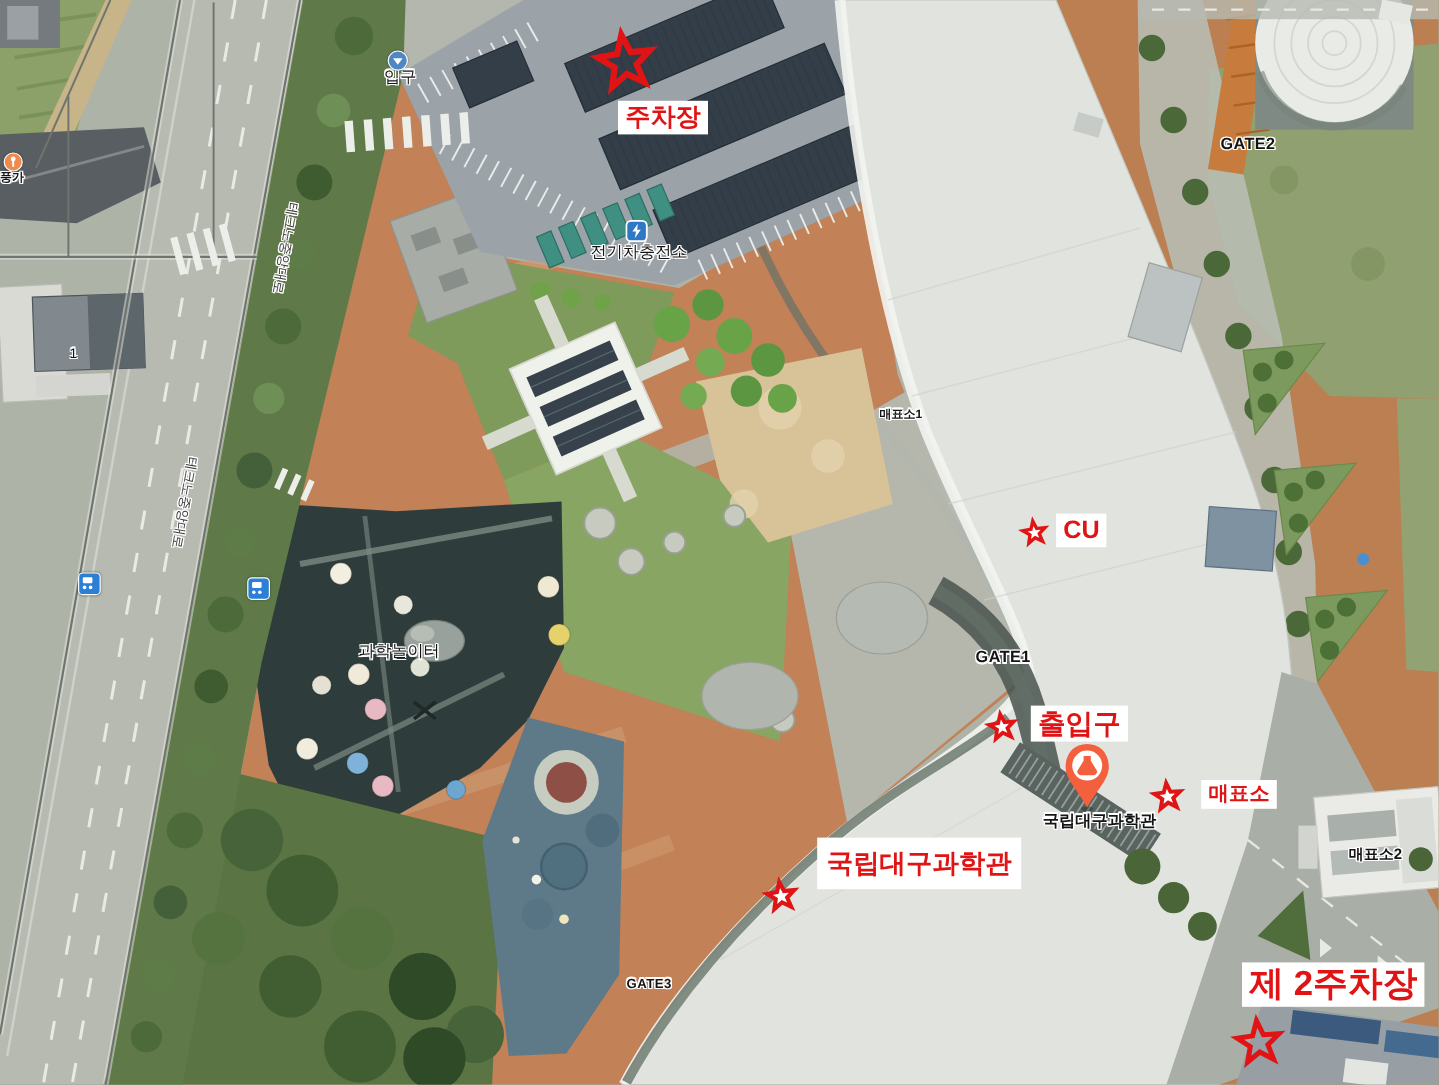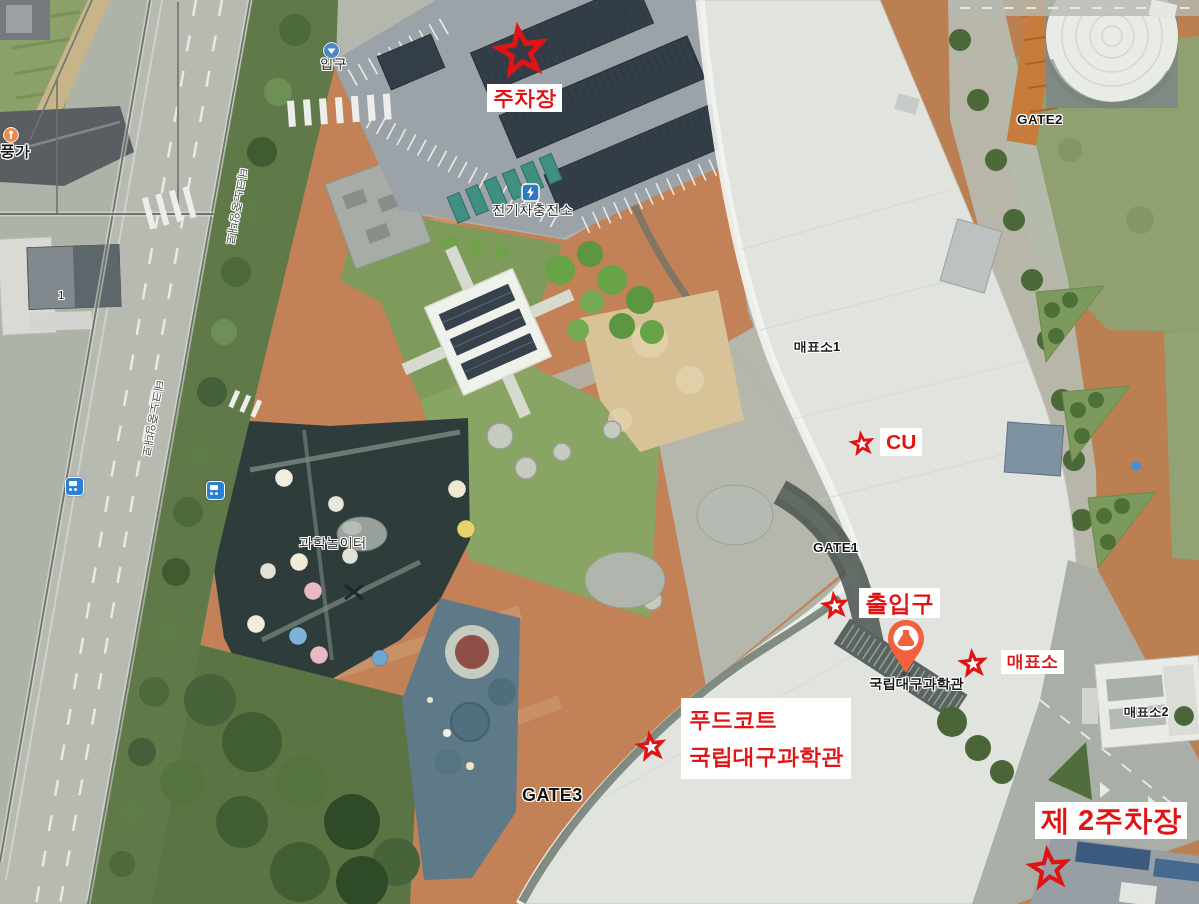--- a/index.html
+++ b/index.html
@@ -329,28 +329,28 @@
     <line x1="178" y1="2" x2="178" y2="212" stroke="#6f746f" stroke-width="1.6"></line>
     <line x1="92" y1="0" x2="30" y2="140" stroke="#6f746f" stroke-width="1.6"></line>
     <line x1="288" y1="114" x2="396" y2="106" stroke="#eceeea" stroke-width="26" stroke-dasharray="7 9"></line>
     <line x1="146" y1="214" x2="198" y2="200" stroke="#eceeea" stroke-width="32" stroke-dasharray="6 8"></line>
     <line x1="232" y1="398" x2="264" y2="412" stroke="#eceeea" stroke-width="18" stroke-dasharray="5 7"></line>
   </g>
 </svg>
 
 <div class="mlabel" style="left:320px;top:57px;font-size:13.5px">입구</div>
 <div class="mlabel" style="left:492px;top:203px;font-size:13.5px">전기차충전소</div>
-<div class="mlabel" style="left:794px;top:340px;font-size:13px;font-weight:700">매표소1</div>
+<div class="mlabel" style="left:733px;top:340px;font-size:10px;font-weight:700">매표소1</div>
 <div class="mlabel gate" style="left:813px;top:541px;font-size:13.5px">GATE1</div>
 <div class="mlabel gate" style="left:1017px;top:113px;font-size:13.5px">GATE2</div>
-<div class="mlabel gate" style="left:522px;top:786px;font-size:18px">GATE3</div>
+<div class="mlabel gate" style="left:522px;top:814px;font-size:11px">GATE3</div>
 <div class="mlabel" style="left:299px;top:536px;font-size:13.5px">과학놀이터</div>
 <div class="mlabel big" style="left:869px;top:677px;font-size:13.5px">국립대구과학관</div>
 <div class="mlabel" style="left:1124px;top:706px;font-size:12.5px;font-weight:700">매표소2</div>
-<div class="mlabel" style="left:0px;top:143px;font-size:15px;font-weight:700">풍가</div>
+<div class="mlabel" style="left:0px;top:143px;font-size:10px;font-weight:700">풍가</div>
 <div class="mlabel" style="left:58px;top:289px;font-size:11.5px">1</div>
 <div class="mlabel roadname" style="left:250px;top:170px;transform:rotate(100deg)">테크노중앙대로</div>
 <div class="mlabel roadname" style="left:166px;top:382px;transform:rotate(100deg)">테크노중앙대로</div>
 
 <div class="poi busicon" style="left:65px;top:477px">
       <span class="w"></span>
       <span class="d1"></span>
       <span class="d2"></span>
     </div>
 <div class="poi busicon" style="left:206px;top:481px">
@@ -406,23 +406,22 @@
 </svg>
 <svg class="star" style="left:953px;top:643px;width:40px;height:42px;transform:rotate(-6deg)" viewBox="-24 -26 48 52">
   <polygon points="0,-20 4.9,-6.8 19,-6.2 8,2.6 11.8,16.2 0,8.4 -11.8,16.2 -8,2.6 -19,-6.2 -4.9,-6.8" fill="#e01414"></polygon>
   <polygon points="0,-20 4.9,-6.8 19,-6.2 8,2.6 11.8,16.2 0,8.4 -11.8,16.2 -8,2.6 -19,-6.2 -4.9,-6.8" transform="scale(0.42)" fill="#ffffff"></polygon>
 </svg>
 <svg class="star" style="left:630px;top:725px;width:42px;height:44px;transform:rotate(-8deg)" viewBox="-24 -26 48 52">
   <polygon points="0,-20 4.9,-6.8 19,-6.2 8,2.6 11.8,16.2 0,8.4 -11.8,16.2 -8,2.6 -19,-6.2 -4.9,-6.8" fill="#e01414"></polygon>
   <polygon points="0,-20 4.9,-6.8 19,-6.2 8,2.6 11.8,16.2 0,8.4 -11.8,16.2 -8,2.6 -19,-6.2 -4.9,-6.8" transform="scale(0.42)" fill="#ffffff"></polygon>
 </svg>
 
-<div class="rlabel" style="left:487px;top:84px;font-size:21px">주차장</div>
+<div class="rlabel" style="left:515px;top:84px;font-size:21px">주차장</div>
 <div class="rlabel" style="left:880px;top:428px;font-size:21px">CU</div>
 <div class="rlabel" style="left:859px;top:588px;font-size:23px">출입구</div>
 <div class="rlabel" style="left:1001px;top:650px;font-size:17px">매표소</div>
 <div class="rlabel" style="left:681px;top:698px;font-size:22px;line-height:1.7;padding:3px 8px">
-  <div>푸드코트</div>
   <div>국립대구과학관</div>
 </div>
 <div class="rlabel" style="left:1035px;top:802px;font-size:29px">제 2주차장</div>
 
 </div>
 
 </body></html>

